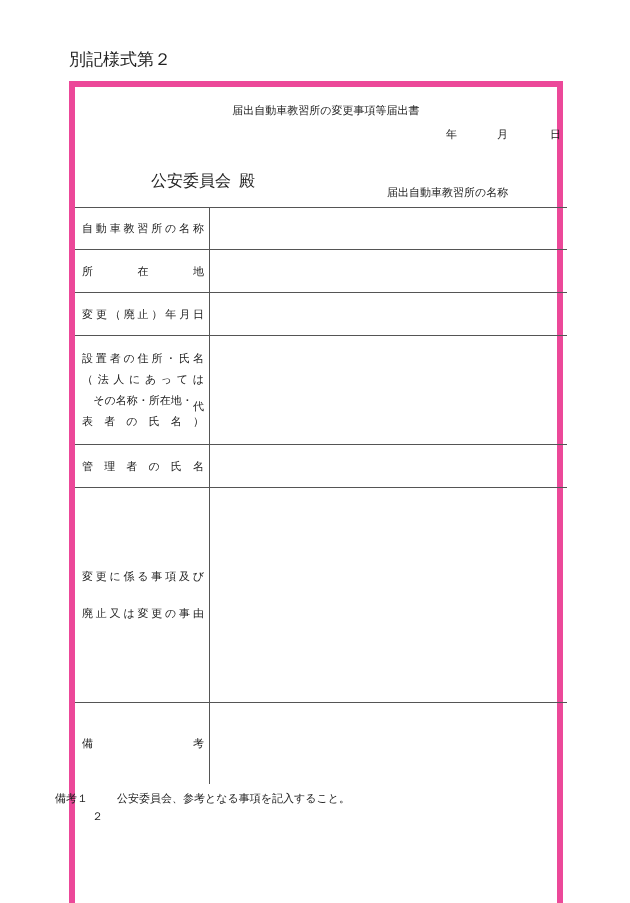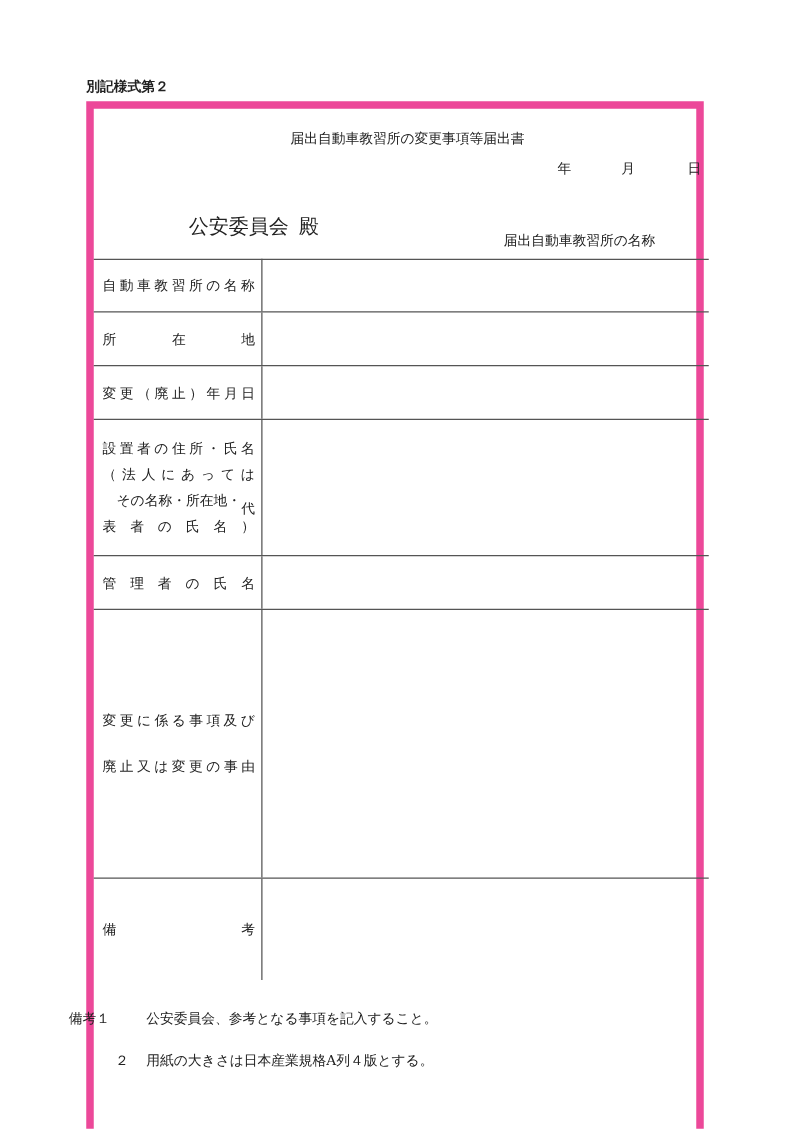--- a/index.html
+++ b/index.html
@@ -12,24 +12,23 @@
       height: 903px;
       position: relative;
       overflow: hidden;
       font-family: "DejaVu Serif", "Liberation Serif", serif;
       color: #222222;
       font-size: 11px;
     }
     .form-number {
       position: absolute;
       left: 69px;
-      top: 62px;
-      font-size: 11px;
+      top: 48px;
+      font-size: 17px;
       letter-spacing: 0px;
-      font-weight: bold;
     }
     .sheet {
       position: absolute;
       left: 69px;
       top: 81px;
       width: 494px;
       height: 843px;
       border: 6px solid #ec4899;
       box-sizing: border-box;
     }
@@ -68,21 +67,21 @@
       position: absolute;
       left: 76px;
       top: 84px;
       font-size: 16px;
     }
     .addressee .honorific {
       margin-left: 8px;
     }
     .school-name-label {
       position: absolute;
-      left: 328px;
+      left: 312px;
       top: 98px;
       font-size: 11px;
     }
     .row {
       position: absolute;
       left: 0;
       width: 492px;
       border-bottom: 1px solid #555555;
       box-sizing: border-box;
     }
@@ -148,21 +147,20 @@
     }
     .notes {
       position: absolute;
       left: 55px;
       top: 790px;
       font-size: 11px;
       line-height: 18px;
     }
     .note-row {
       display: flex;
-      margin-top: 16px;
     }
     .note-prefix {
       display: inline-block;
       width: 62px;
     }
     .note-num-only {
       display: inline-block;
       width: 62px;
       text-align: right;
       padding-right: 14px;
@@ -331,15 +329,14 @@
 
 </div>
 
 <div class="notes">
   <div class="note-row">
     <span class="note-prefix">備考１</span>
     <span>公安委員会、参考となる事項を記入すること。</span>
   </div>
   <div class="note-row">
     <span class="note-num-only">２</span>
-    <span>用紙の大きさは日本産業規格A列４版とする。</span>
   </div>
 </div>
 
 </body></html>

